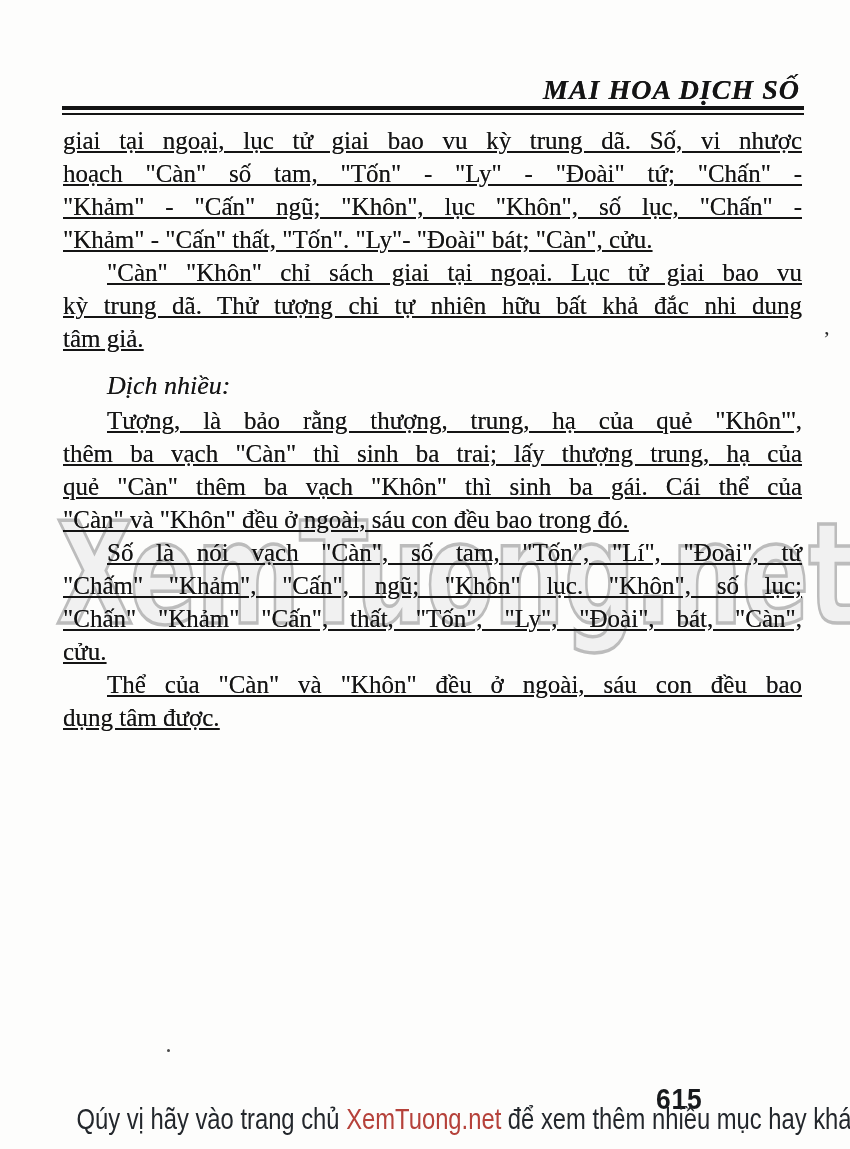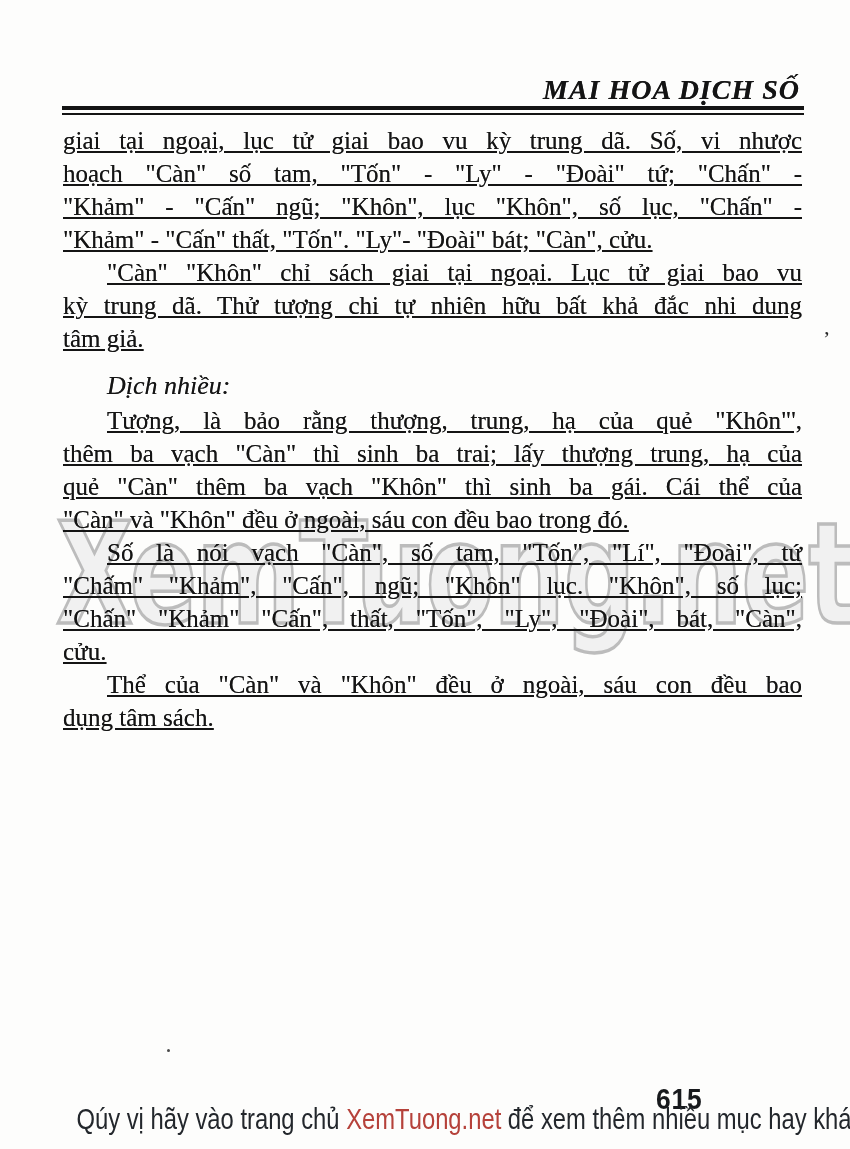--- a/index.html
+++ b/index.html
@@ -95,21 +95,21 @@
 
     <div class="para">
       <div class="jline ind">Số là nói vạch "Càn", số tam, "Tốn", "Lí", "Đoài", tứ</div>
       <div class="jline">"Chấm" "Khảm", "Cấn", ngũ; "Khôn" lục. "Khôn", số lục;</div>
       <div class="jline">"Chấn" "Khảm" "Cấn", thất, "Tốn", "Ly", "Đoài", bát, "Càn",</div>
       <div class="jline last">cửu.</div>
     </div>
 
     <div class="para">
       <div class="jline ind">Thể của "Càn" và "Khôn" đều ở ngoài, sáu con đều bao</div>
-      <div class="jline last">dụng tâm sách.</div>
+      <div class="jline last">dụng tâm được.</div>
     </div>
 
   </div>
 
   <div class="stray-apostrophe">’</div>
   <div class="stray-dot"></div>
 
   <div class="pagenum">615</div>
 
   <div class="footer"><span>Qúy vị hãy vào trang chủ </span><span class="link">XemTuong.net</span><span> để xem thêm nhiều mục hay khác</span></div>

